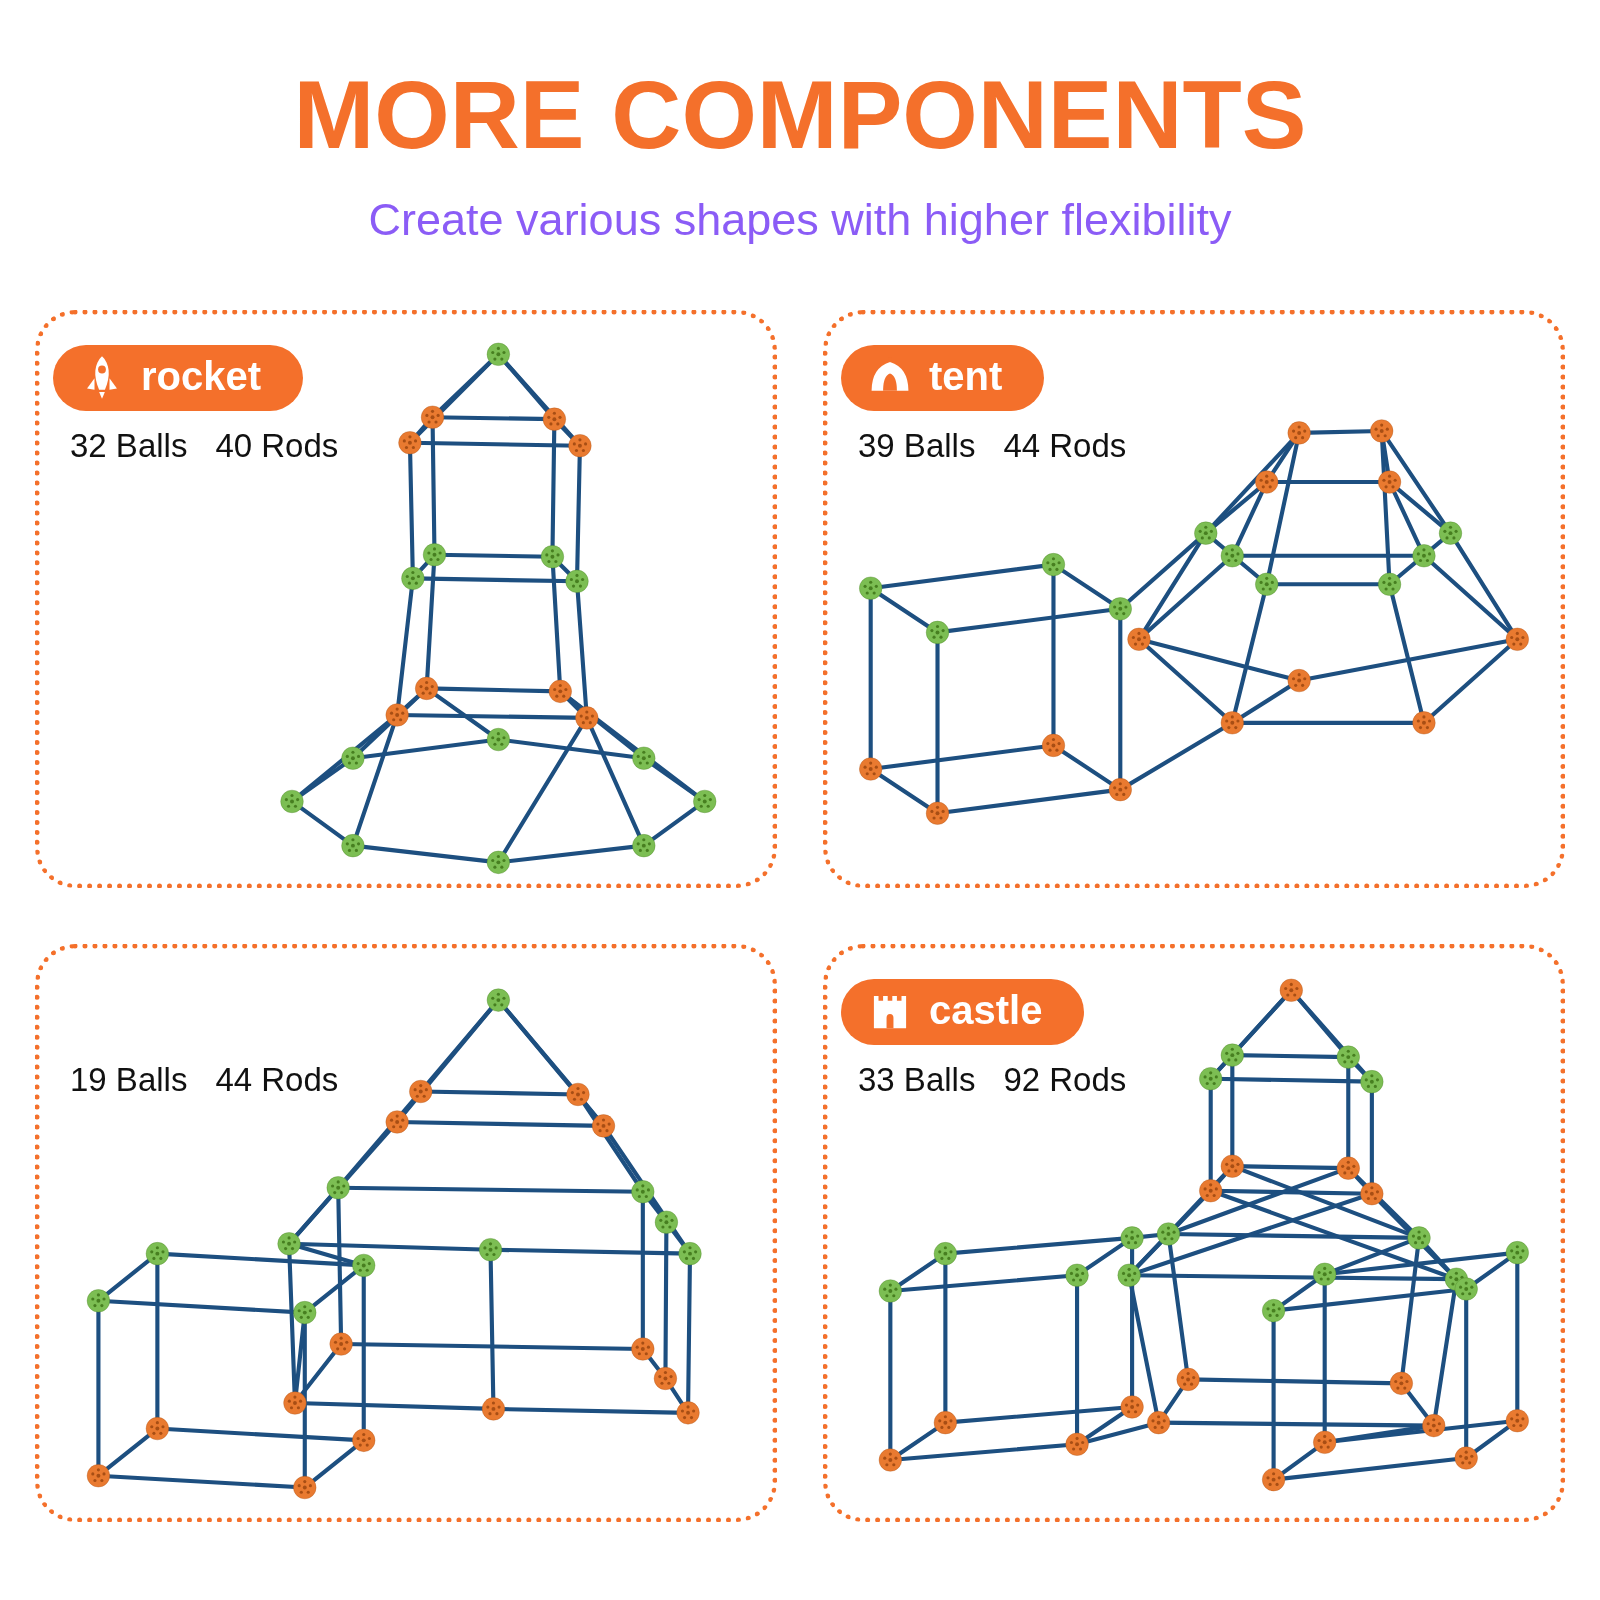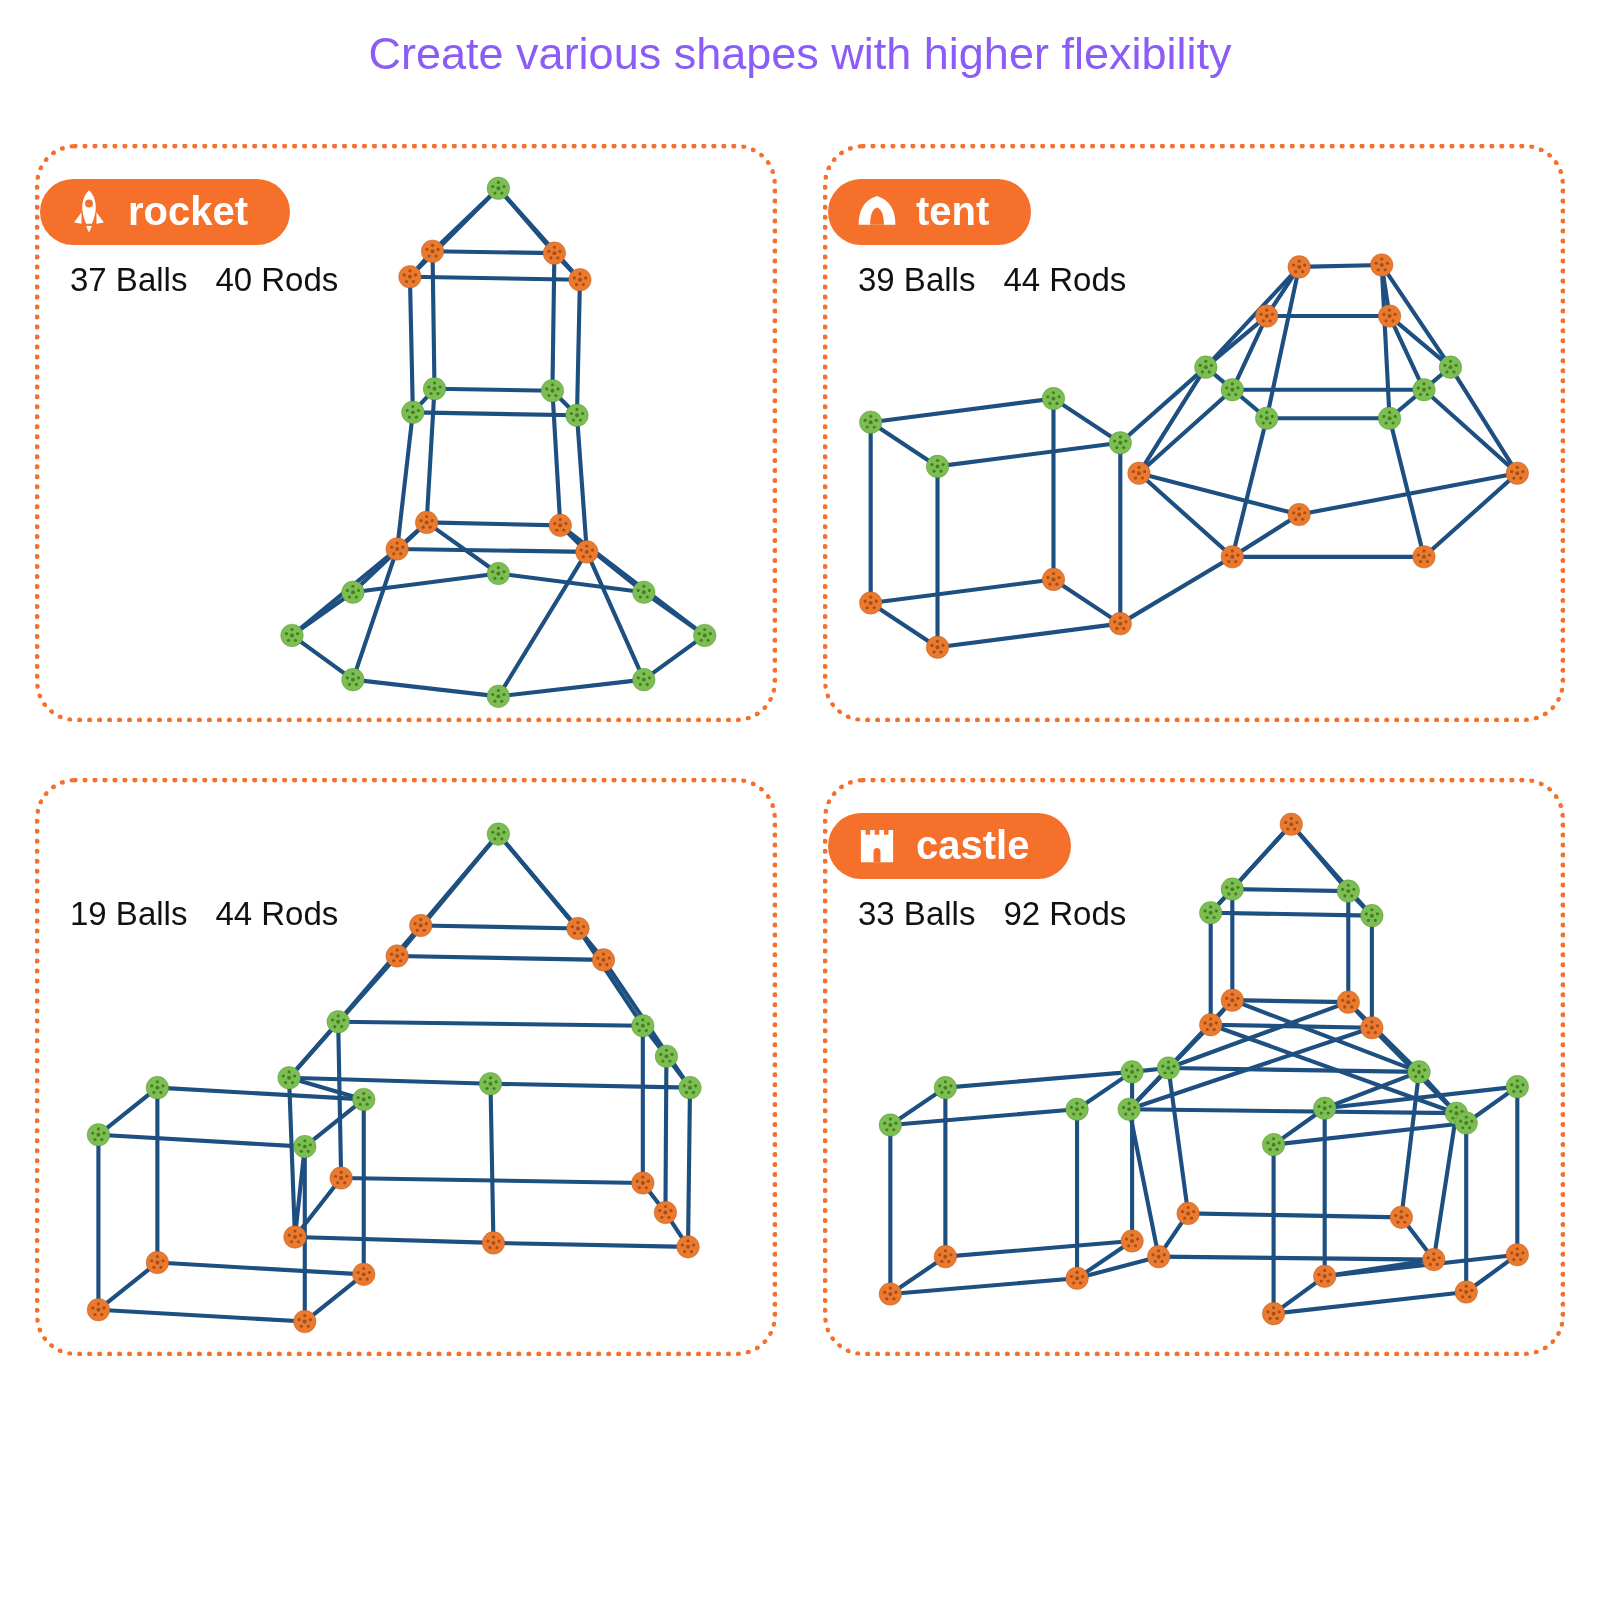--- a/index.html
+++ b/index.html
@@ -24,37 +24,38 @@
   }
   .panel{
     position:relative;height:578px;box-sizing:border-box;
     border:5px dotted var(--accent);border-radius:40px;
     background:#fff;
   }
   .structure{
     position:absolute;left:0;top:0;width:100%;height:100%;
   }
   .badge{
-    position:absolute;left:0;top:30px;
+    position:absolute;left:13px;top:30px;
     display:inline-flex;align-items:center;gap:16px;
     background:var(--accent);color:#fff;
     font-size:40px;font-weight:bold;
     padding:9px 42px 11px 26px;border-radius:999px;
   }
   .badge svg{width:46px;height:46px;display:block;}
   .counts{
     position:absolute;left:30px;top:112px;
     display:flex;gap:28px;
     font-size:33px;color:#111;
   }
 </style>
 </head>
 <body>
 
 <header>
+  <h1>MORE COMPONENTS</h1>
   <p class="subtitle">Create various shapes with higher flexibility</p>
 </header>
 
 <main class="grid">
 
   <section class="panel">
     <svg class="structure" viewBox="0 0 742 578">
         <line x1="465" y1="40" x2="375" y2="130" stroke="#1d4f80" stroke-width="4.2" stroke-linecap="round"></line>
         <line x1="465" y1="40" x2="548" y2="133" stroke="#1d4f80" stroke-width="4.2" stroke-linecap="round"></line>
         <line x1="465" y1="40" x2="522" y2="106" stroke="#1d4f80" stroke-width="4.2" stroke-linecap="round"></line>
@@ -247,21 +248,21 @@
       <svg viewBox="0 0 40 40">
         <path fill="#ffffff" d="M20 2 C26.5 8 28 19 22.5 31 L17.5 31 C12 19 13.5 8 20 2 Z"></path>
         <circle cx="20" cy="13.5" r="3.4" fill="#f4702b"></circle>
         <path fill="#ffffff" d="M13.5 21 L7 30 L13.5 31 Z"></path>
         <path fill="#ffffff" d="M26.5 21 L33 30 L26.5 31 Z"></path>
         <path fill="#ffffff" d="M17.5 33 L20 39 L22.5 33 Z"></path>
       </svg>
       <span>rocket</span>
     </div>
     <div class="counts">
-      <span>37 Balls</span>
+      <span>32 Balls</span>
       <span>40 Rods</span>
     </div>
   </section>
 
   <section class="panel">
     <svg class="structure" viewBox="0 0 742 578">
         <line x1="700" y1="330" x2="605" y2="415" stroke="#1d4f80" stroke-width="4.2" stroke-linecap="round"></line>
         <line x1="605" y1="415" x2="410" y2="415" stroke="#1d4f80" stroke-width="4.2" stroke-linecap="round"></line>
         <line x1="410" y1="415" x2="315" y2="330" stroke="#1d4f80" stroke-width="4.2" stroke-linecap="round"></line>
         <line x1="315" y1="330" x2="410" y2="245" stroke="#1d4f80" stroke-width="4.2" stroke-linecap="round"></line>

